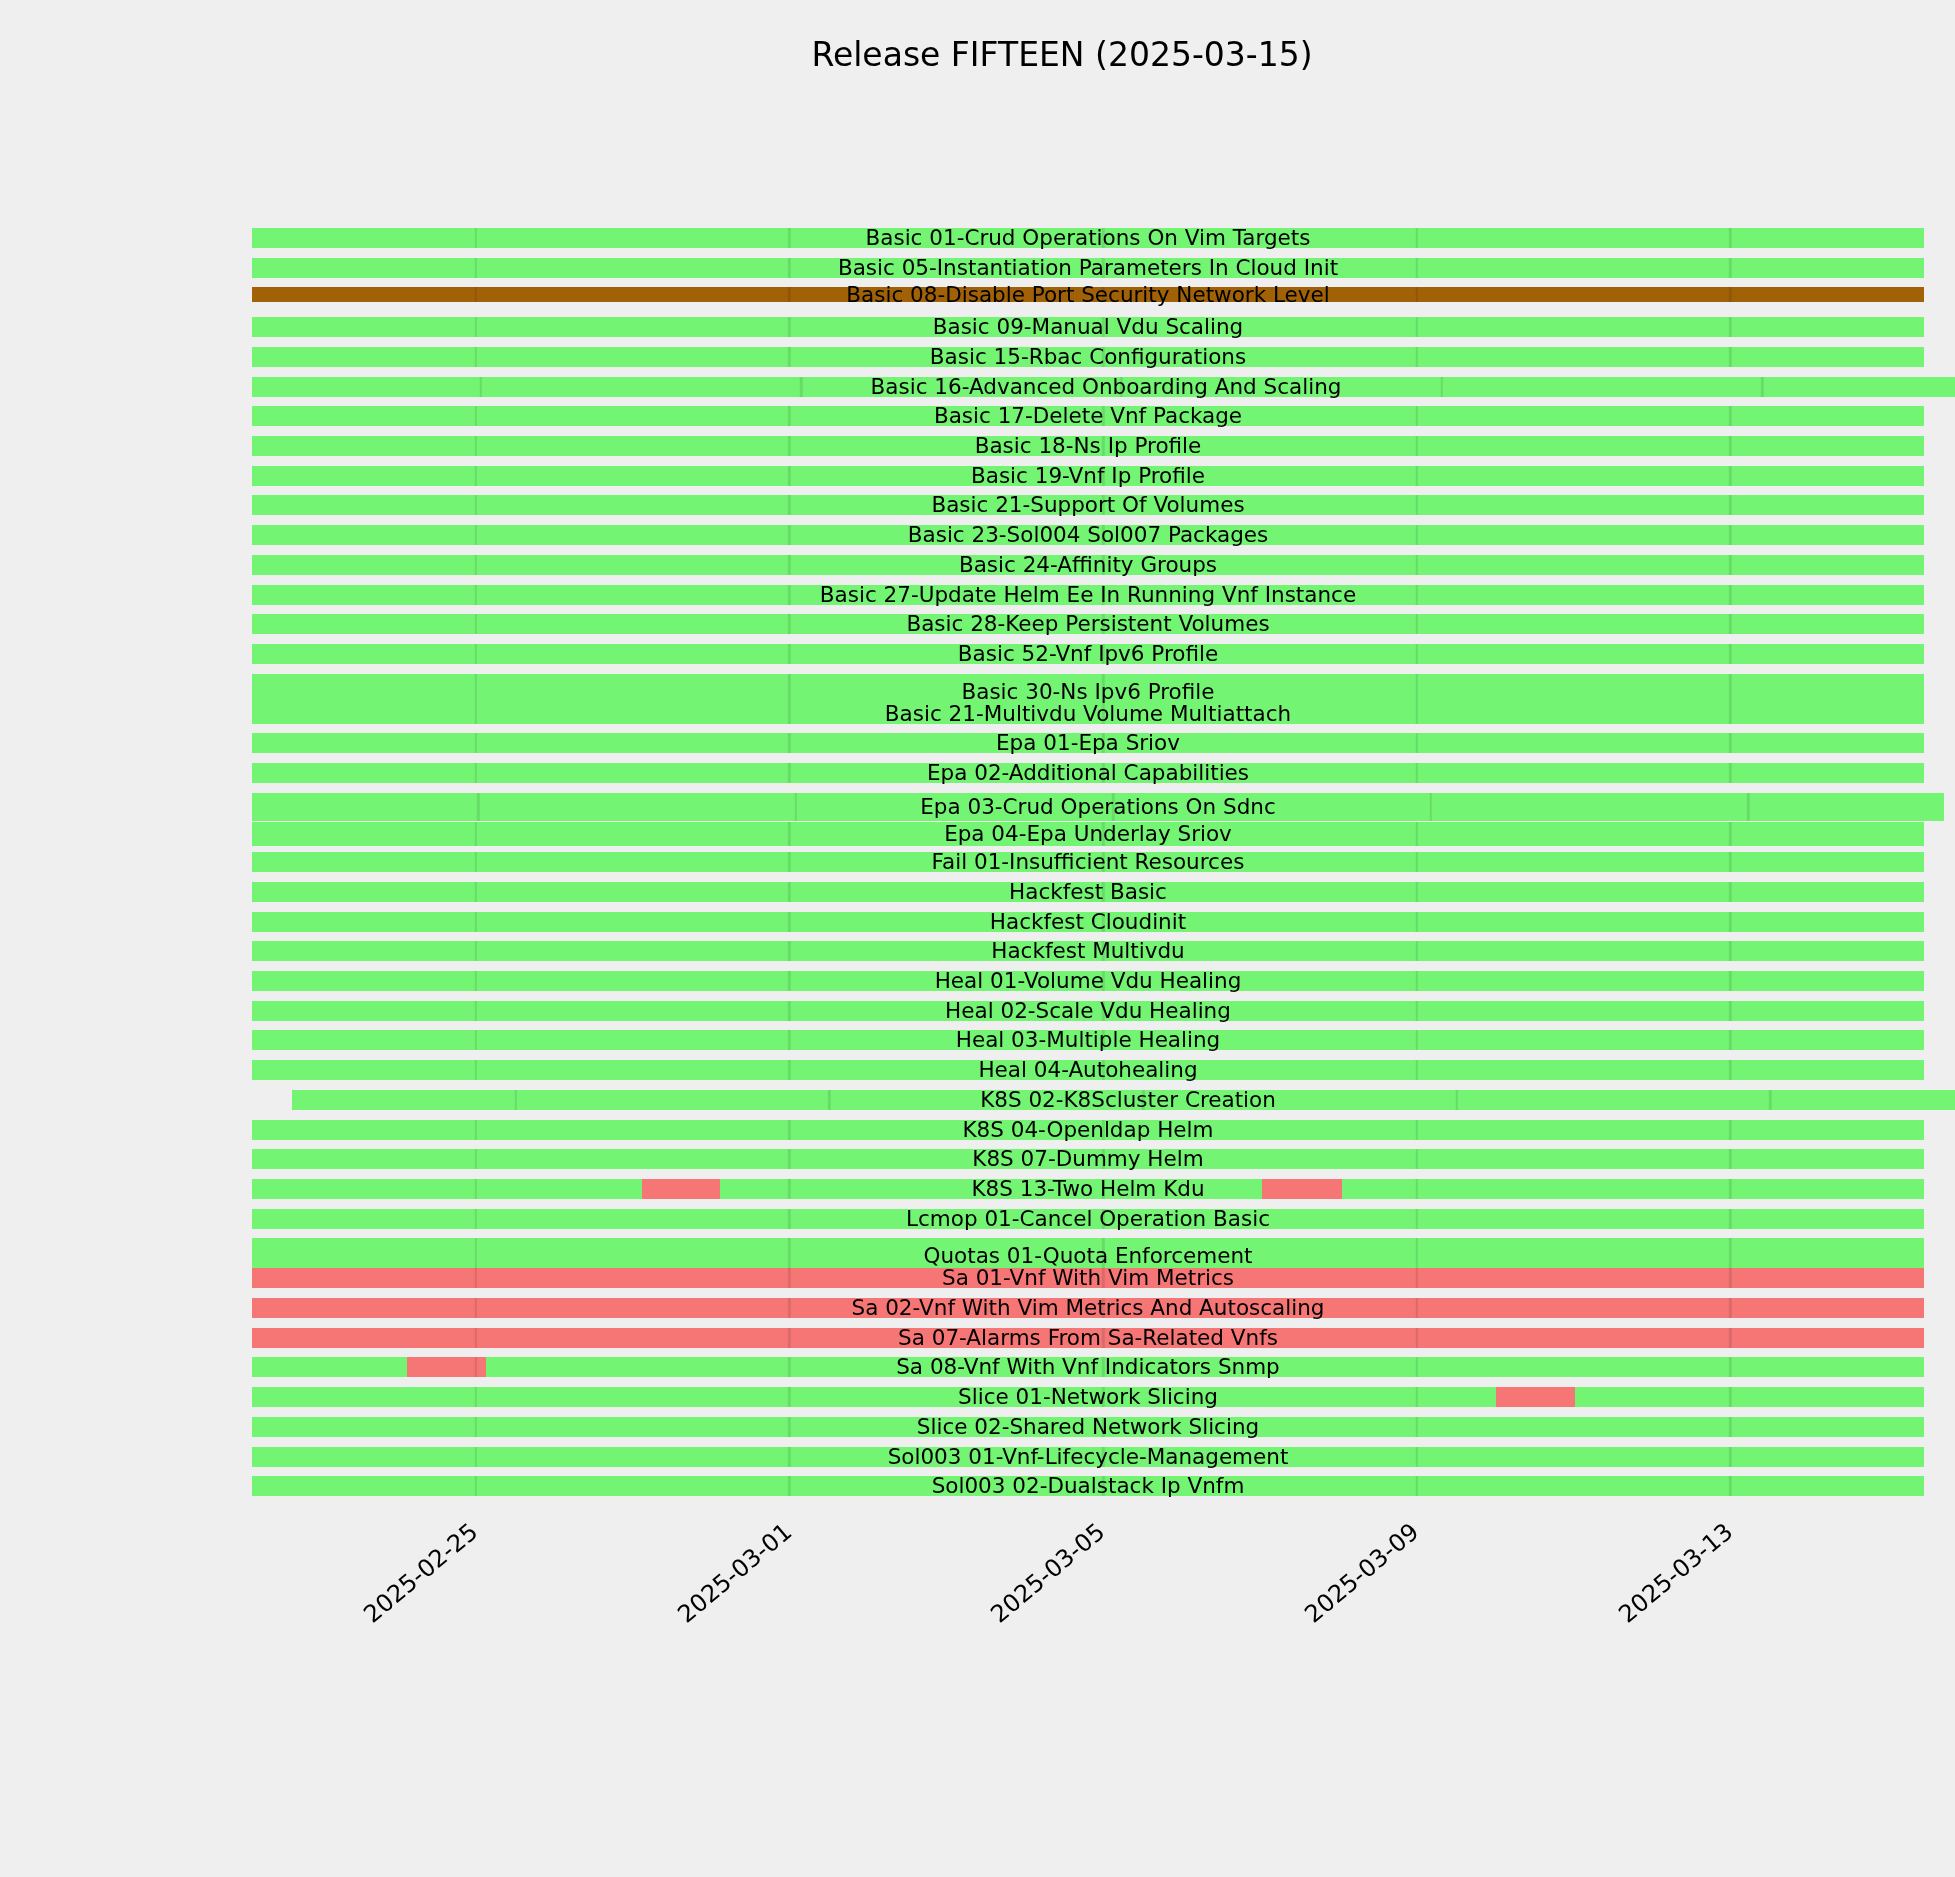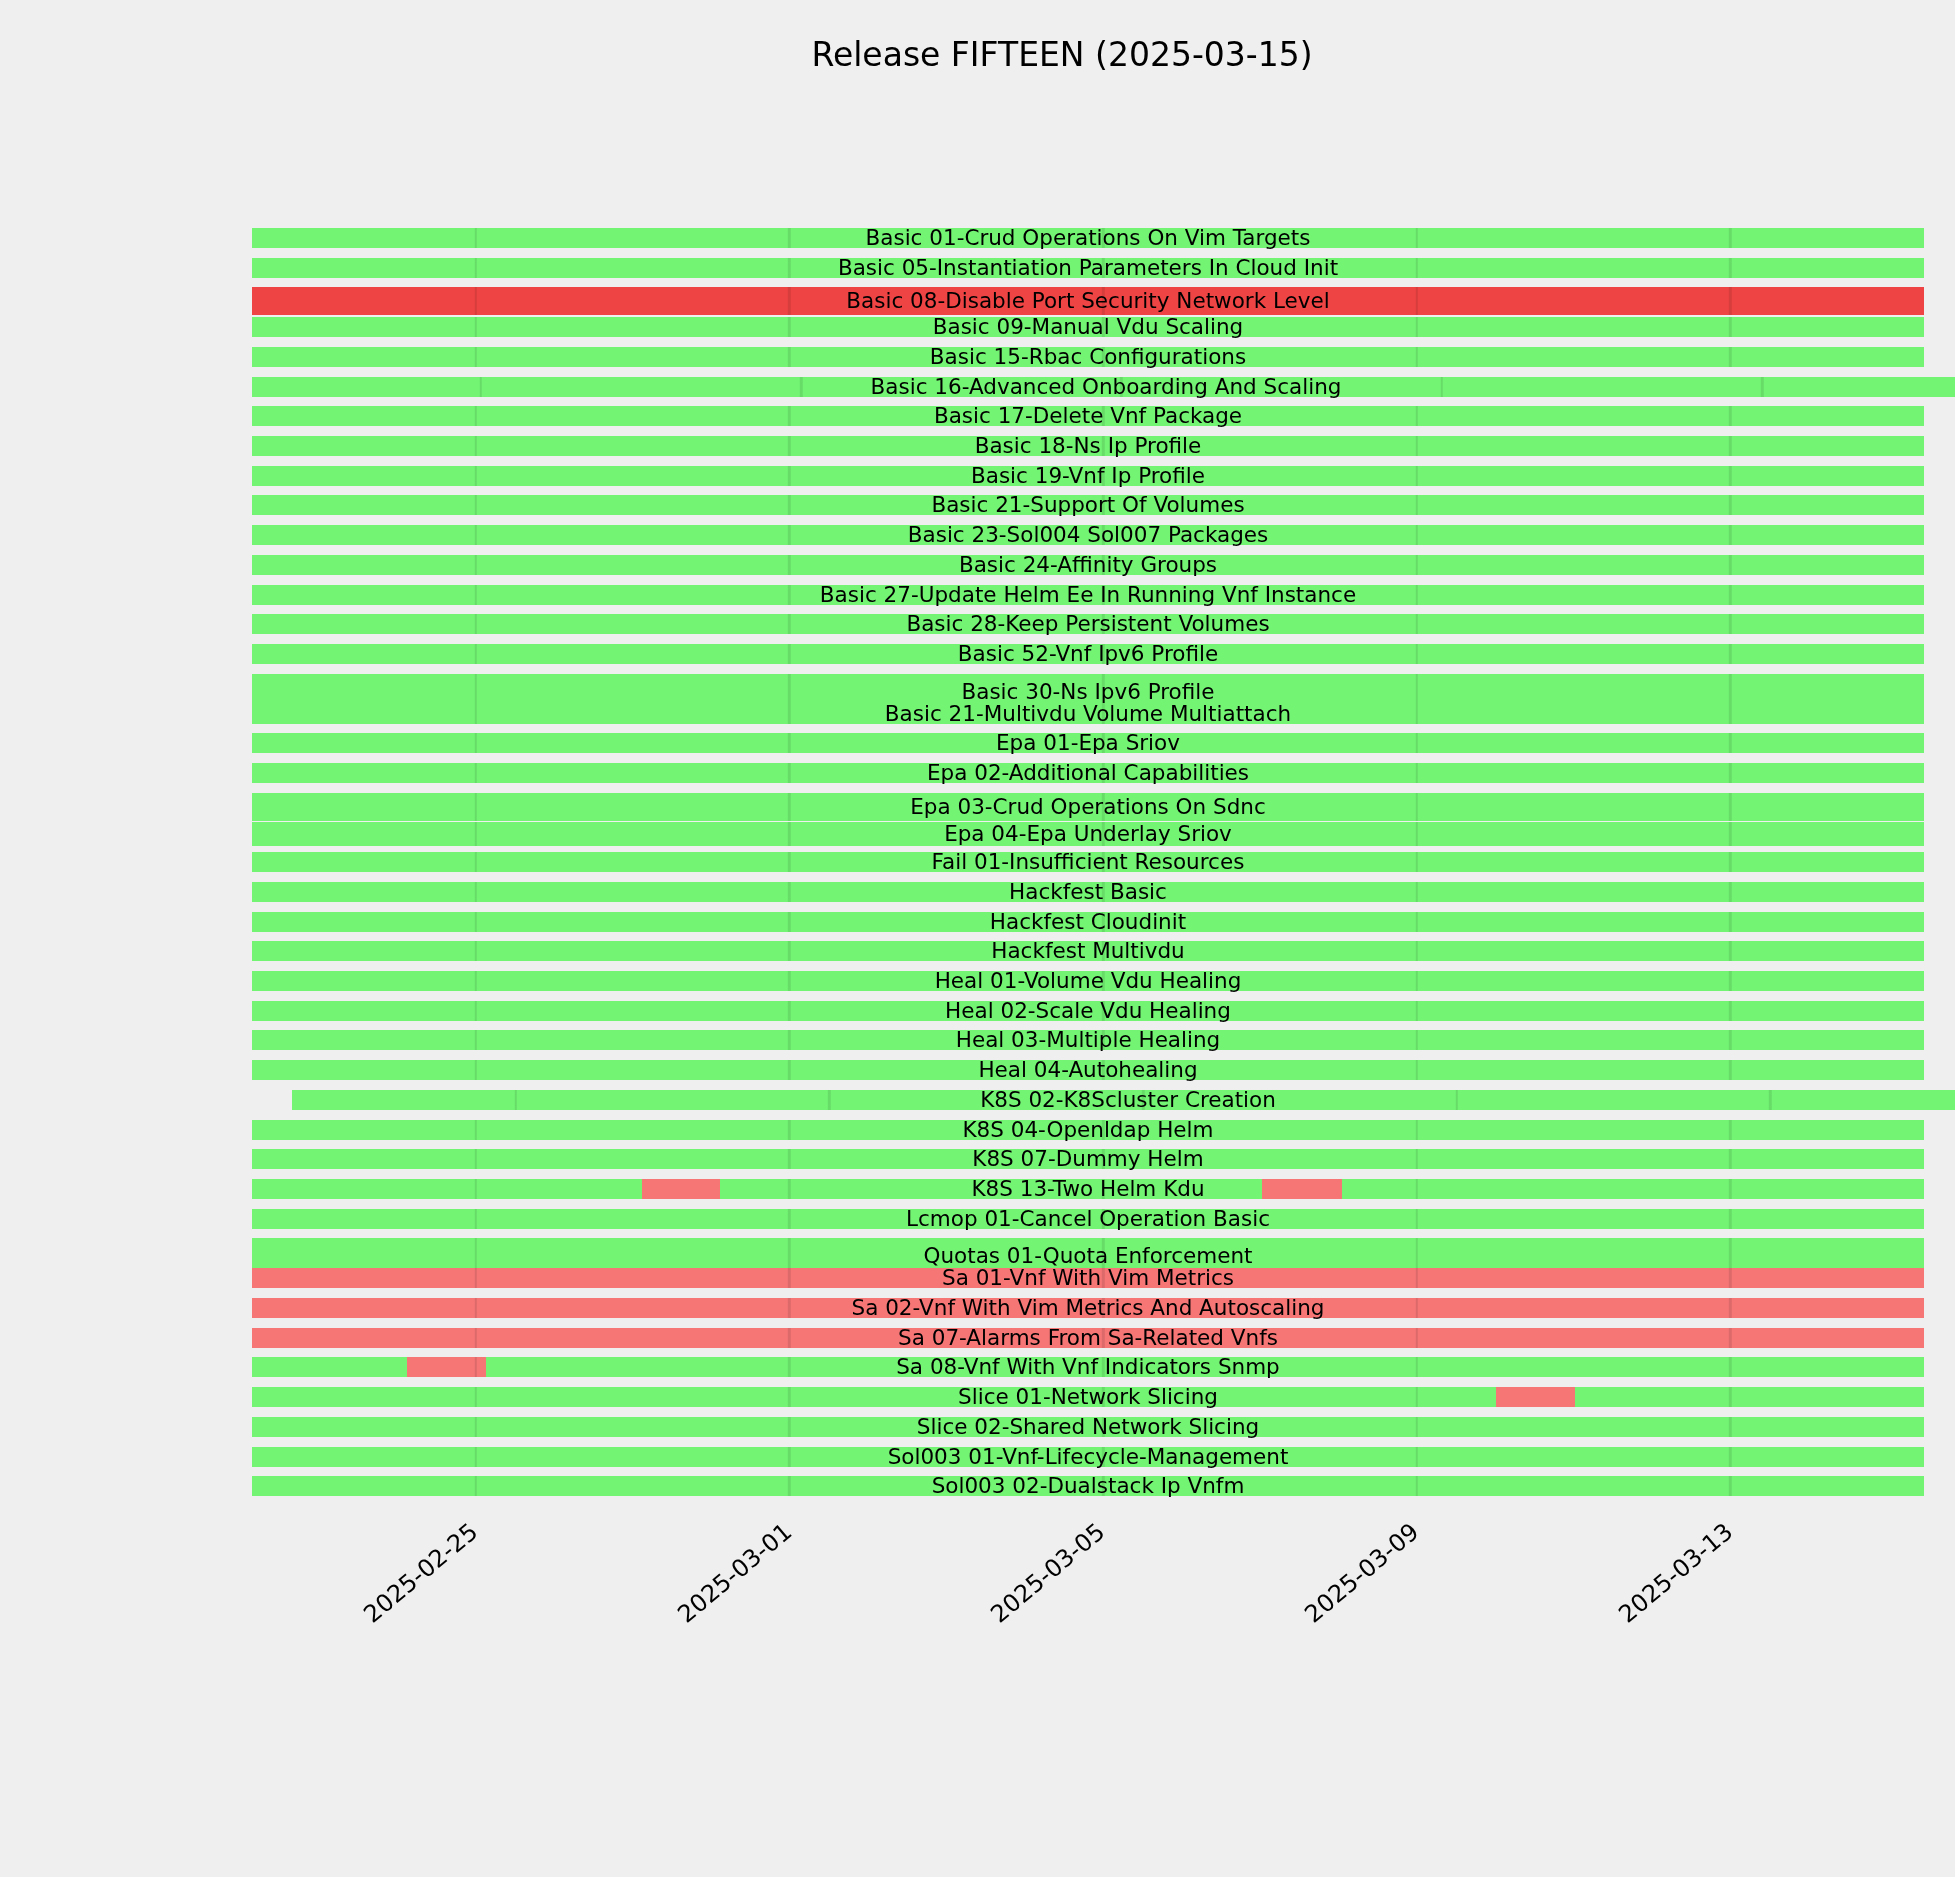--- a/index.html
+++ b/index.html
@@ -43,21 +43,21 @@
         <div class="row-label">Basic 01-Crud Operations On Vim Targets</div>
       </div>
       <div class="row" style="top: 258px; height: 20px; background: rgb(115, 245, 115);">
         <div class="gridline" style="left: 13.38%; background: rgba(0, 0, 0, 0.1);"></div>
         <div class="gridline" style="left: 32.14%; background: rgba(0, 0, 0, 0.1);"></div>
         <div class="gridline" style="left: 50.9%; background: rgba(0, 0, 0, 0.1);"></div>
         <div class="gridline" style="left: 69.66%; background: rgba(0, 0, 0, 0.1);"></div>
         <div class="gridline" style="left: 88.42%; background: rgba(0, 0, 0, 0.1);"></div>
         <div class="row-label">Basic 05-Instantiation Parameters In Cloud Init</div>
       </div>
-      <div class="row" style="top: 287px; height: 28px; background: #ef4444;">
+      <div class="row" style="top: 287px; height: 15px; background: #a16207;">
         <div class="gridline" style="left: 13.38%; background: rgba(0, 0, 0, 0.1);"></div>
         <div class="gridline" style="left: 32.14%; background: rgba(0, 0, 0, 0.1);"></div>
         <div class="gridline" style="left: 50.9%; background: rgba(0, 0, 0, 0.1);"></div>
         <div class="gridline" style="left: 69.66%; background: rgba(0, 0, 0, 0.1);"></div>
         <div class="gridline" style="left: 88.42%; background: rgba(0, 0, 0, 0.1);"></div>
         <div class="row-label">Basic 08-Disable Port Security Network Level</div>
       </div>
       <div class="row" style="top: 317px; height: 20px; background: rgb(115, 245, 115);">
         <div class="gridline" style="left: 13.38%; background: rgba(0, 0, 0, 0.1);"></div>
         <div class="gridline" style="left: 32.14%; background: rgba(0, 0, 0, 0.1);"></div>
@@ -179,21 +179,21 @@
         <div class="row-label">Epa 01-Epa Sriov</div>
       </div>
       <div class="row" style="top: 763px; height: 20px; background: rgb(115, 245, 115);">
         <div class="gridline" style="left: 13.38%; background: rgba(0, 0, 0, 0.1);"></div>
         <div class="gridline" style="left: 32.14%; background: rgba(0, 0, 0, 0.1);"></div>
         <div class="gridline" style="left: 50.9%; background: rgba(0, 0, 0, 0.1);"></div>
         <div class="gridline" style="left: 69.66%; background: rgba(0, 0, 0, 0.1);"></div>
         <div class="gridline" style="left: 88.42%; background: rgba(0, 0, 0, 0.1);"></div>
         <div class="row-label">Epa 02-Additional Capabilities</div>
       </div>
-      <div class="row" style="top: 793px; height: 28px; background: rgb(115, 245, 115);">
+      <div class="row" style="top: 793px; height: 28px; background: rgb(115, 245, 115); padding-left: 20px;">
         <div class="gridline" style="left: 13.38%; background: rgba(0, 0, 0, 0.1);"></div>
         <div class="gridline" style="left: 32.14%; background: rgba(0, 0, 0, 0.1);"></div>
         <div class="gridline" style="left: 50.9%; background: rgba(0, 0, 0, 0.1);"></div>
         <div class="gridline" style="left: 69.66%; background: rgba(0, 0, 0, 0.1);"></div>
         <div class="gridline" style="left: 88.42%; background: rgba(0, 0, 0, 0.1);"></div>
         <div class="row-label">Epa 03-Crud Operations On Sdnc</div>
       </div>
       <div class="row" style="top: 822px; height: 24px; background: rgb(115, 245, 115);">
         <div class="gridline" style="left: 13.38%; background: rgba(0, 0, 0, 0.1);"></div>
         <div class="gridline" style="left: 32.14%; background: rgba(0, 0, 0, 0.1);"></div>

